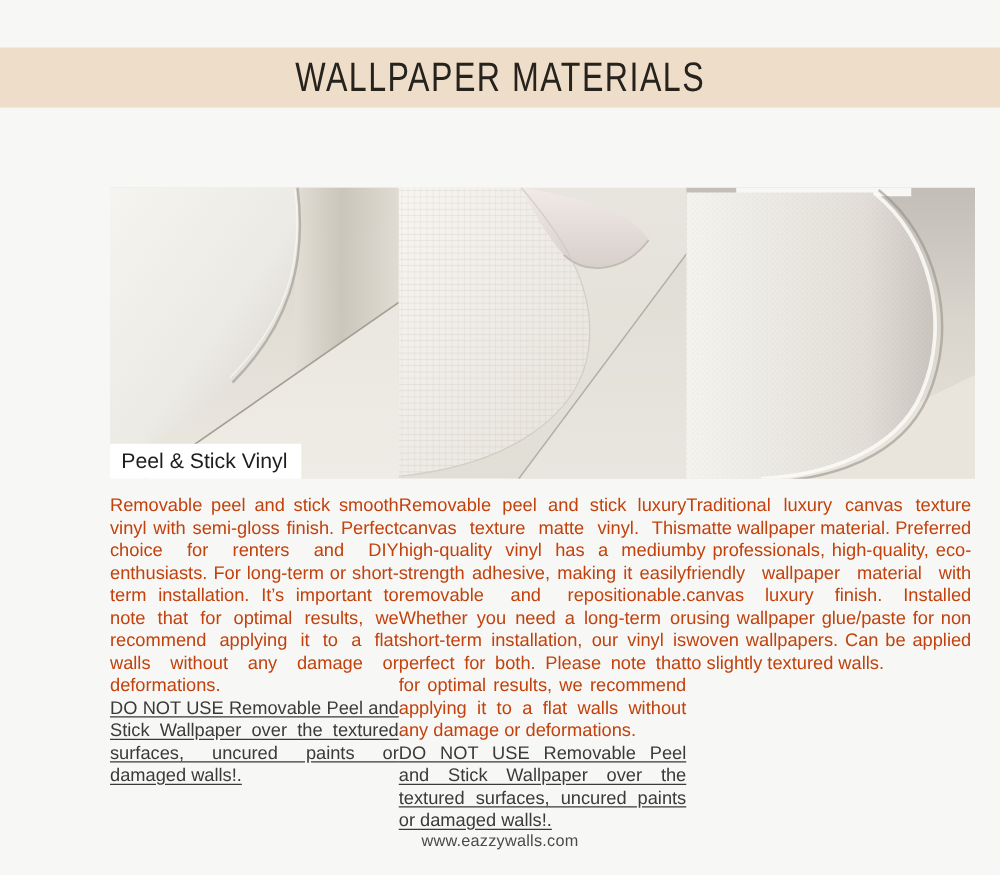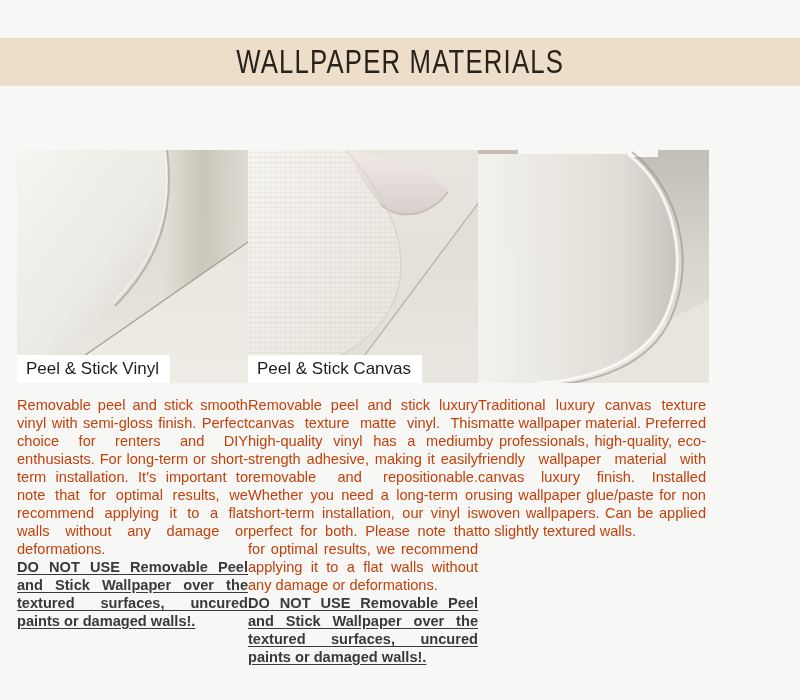--- a/index.html
+++ b/index.html
@@ -17,21 +17,21 @@
     display:flex; align-items:center; justify-content:center;
   }
   .title {
     font-size:33px; font-weight:400; color:#26231d;
     letter-spacing:1.5px; white-space:nowrap;
     transform:scaleX(0.78); transform-origin:center center;
   }
 
   .cols {
     position:absolute; top:150px; left:17px; width:760px;
-    display:flex; justify-content:flex-start;
+    display:flex; justify-content:flex-end;
   }
   .col { width:231px; }
 
   .photo { position:relative; width:231px; height:233px; }
   .photo svg { display:block; width:231px; height:233px; }
 
   .label {
     position:absolute; left:0; bottom:0;
     background:#ffffff; color:#1e1e1c;
     font-size:17px; line-height:1.0;
@@ -45,21 +45,20 @@
     text-align:justify; text-justify:inter-word;
     color:#c2410c;
   }
   .warn {
     margin:0;
     font-size:14.6px; line-height:18px;
     text-align:justify; text-justify:inter-word;
     color:#3b3a38;
     text-decoration:underline;
     text-underline-offset:2px;
-    font-weight:bold;
   }
   .warn:empty { display:none; }
 
   .footer {
     position:absolute; left:0; top:665px; width:800px;
     text-align:center;
     font-size:13px; color:#4b4a48; letter-spacing:0.2px;
   }
 </style>
 </head>
@@ -137,21 +136,20 @@
           </defs>
           <rect width="231" height="233" fill="url(#v2bg)"></rect>
           <path d="M231,52 L231,233 L96,233 Z" fill="url(#v2floor)"></path>
           <path d="M231,52 L96,233" stroke="#b3afa6" stroke-width="1.2" fill="none"></path>
           <path d="M0,0 L98,0 C130,38 158,78 152,128 C146,180 92,222 0,231 Z" fill="url(#v2sheet)"></path>
           <path d="M0,0 L98,0 C130,38 158,78 152,128 C146,180 92,222 0,231 Z" fill="url(#p2)"></path>
           <path d="M98,0 C150,8 188,22 200,42 C182,66 152,72 132,54 C118,38 107,18 98,0 Z" fill="url(#v2curl)"></path>
           <path d="M200,42 C182,66 152,72 132,54" stroke="#c2bbb5" stroke-width="1.5" fill="none"></path>
           <path d="M98,0 C130,38 158,78 152,128 C146,180 92,222 0,231" stroke="#cdc9c1" stroke-width="1" opacity="0.8" fill="none"></path>
         </svg>
-        <div class="label">Peel &amp; Stick Canvas</div>
       </div>
       <p class="desc">Removable peel and stick luxury canvas texture matte vinyl. This high-quality vinyl has a medium strength adhesive, making it easily removable and repositionable. Whether you need a long-term or short-term installation, our vinyl is perfect for both. Please note that for optimal results, we recommend applying it to a flat walls without any damage or deformations.</p>
       <p class="warn">DO NOT USE Removable Peel and Stick Wallpaper over the textured surfaces, uncured paints or damaged walls!.</p>
     </div>
 
     <div class="col" style="width:228px">
       <div class="photo" style="width:228px">
         <svg viewBox="0 0 231 233" aria-hidden="true">
           <defs>
             <pattern id="p3" width="4" height="4" patternUnits="userSpaceOnUse">
@@ -177,14 +175,15 @@
           <path d="M154,2 C202,40 218,112 193,168 C172,215 118,234 60,236" stroke="#908c84" stroke-width="2" opacity="0.55" fill="none"></path>
           <path d="M150,4 C196,40 212,110 188,165 C168,210 115,230 60,233" stroke="#fcfbf8" stroke-width="3" opacity="0.85" fill="none"></path>
         </svg>
       </div>
       <p class="desc">Traditional luxury canvas texture matte wallpaper material. Preferred by professionals, high-quality, eco-friendly wallpaper material with canvas luxury finish. Installed using wallpaper glue/paste for non woven wallpapers. Can be applied to slightly textured walls.</p>
 
     </div>
 
   </div>
 
+  <div class="footer">www.eazzywalls.com</div>
 
 </div>
 
 </body></html>

